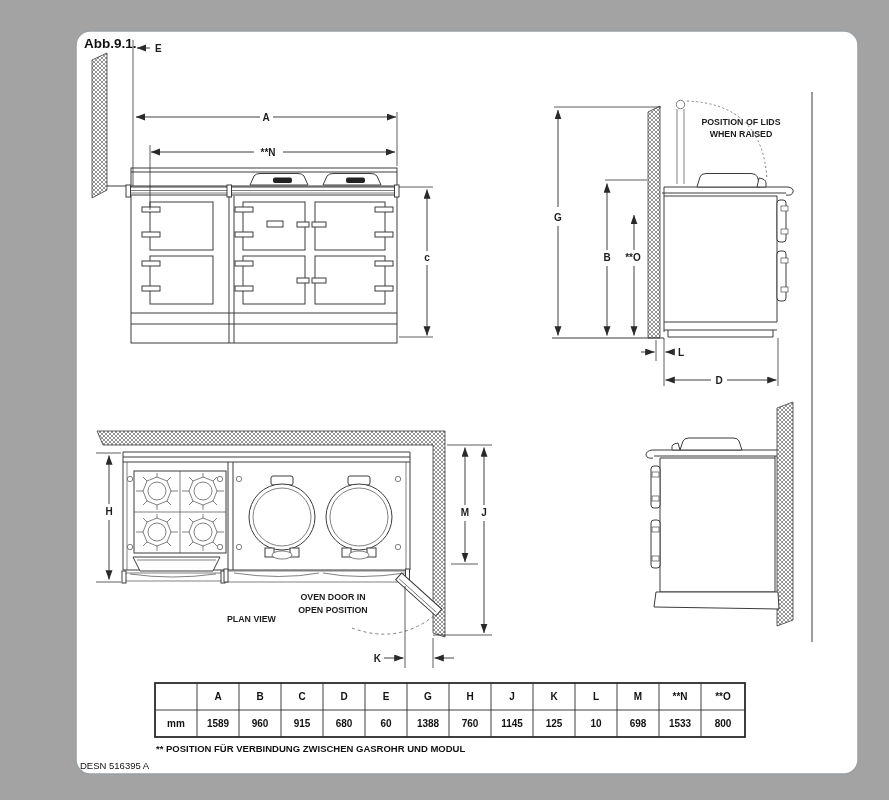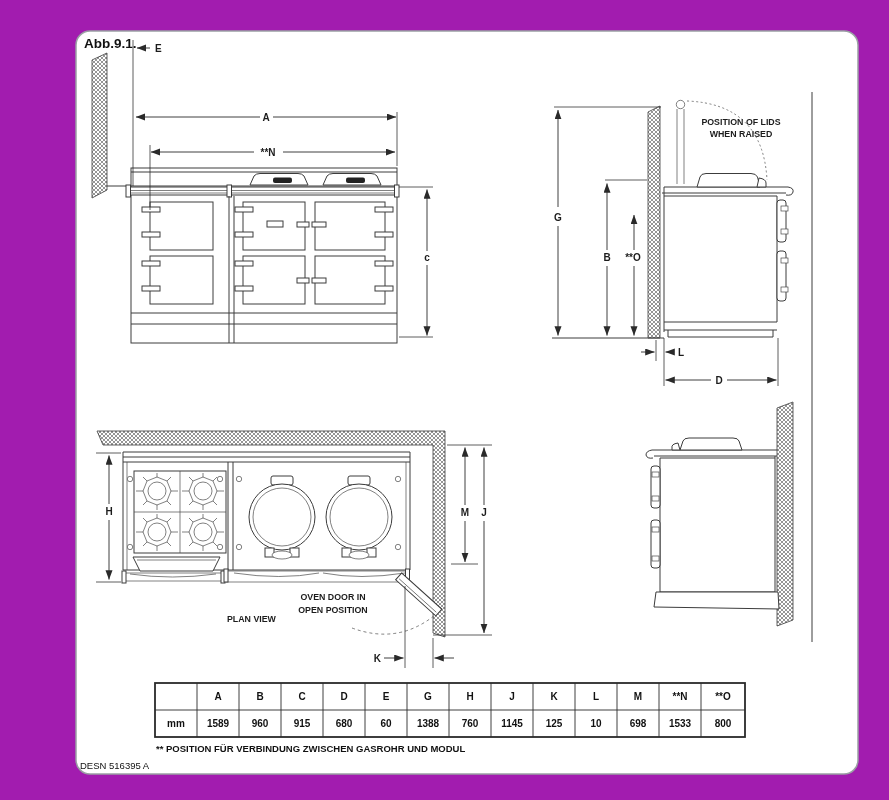--- a/index.html
+++ b/index.html
@@ -1,16 +1,16 @@
 <!DOCTYPE html>
 <html><head>
 <meta charset="utf-8">
 <style>
   html,body{margin:0;padding:0;background:#ffffff;}
-  .page{position:relative;width:889px;height:800px;background:#a21caf;font-family:"Liberation Sans",sans-serif;}
+  .page{position:relative;width:889px;height:800px;background:#a3a3a3;font-family:"Liberation Sans",sans-serif;}
   svg text{font-family:"Liberation Sans",sans-serif;fill:#111;}
   .title{font-size:13.5px;font-weight:700;}
   .lbl{font-size:10px;font-weight:700;fill:#1c1c1c;}
   .ann{font-size:8.8px;font-weight:700;fill:#1c1c1c;}
   .tbl{font-size:10px;font-weight:700;text-anchor:middle;}
   .foot{font-size:9.5px;font-weight:700;}
   .desn{font-size:9.5px;font-weight:400;}
   .ln{stroke:#3c3c3c;stroke-width:1;fill:none;}
   .lnthin{stroke:#4a4a4a;stroke-width:0.7;fill:none;}
   .dim{stroke:#2a2a2a;stroke-width:0.9;fill:none;}

